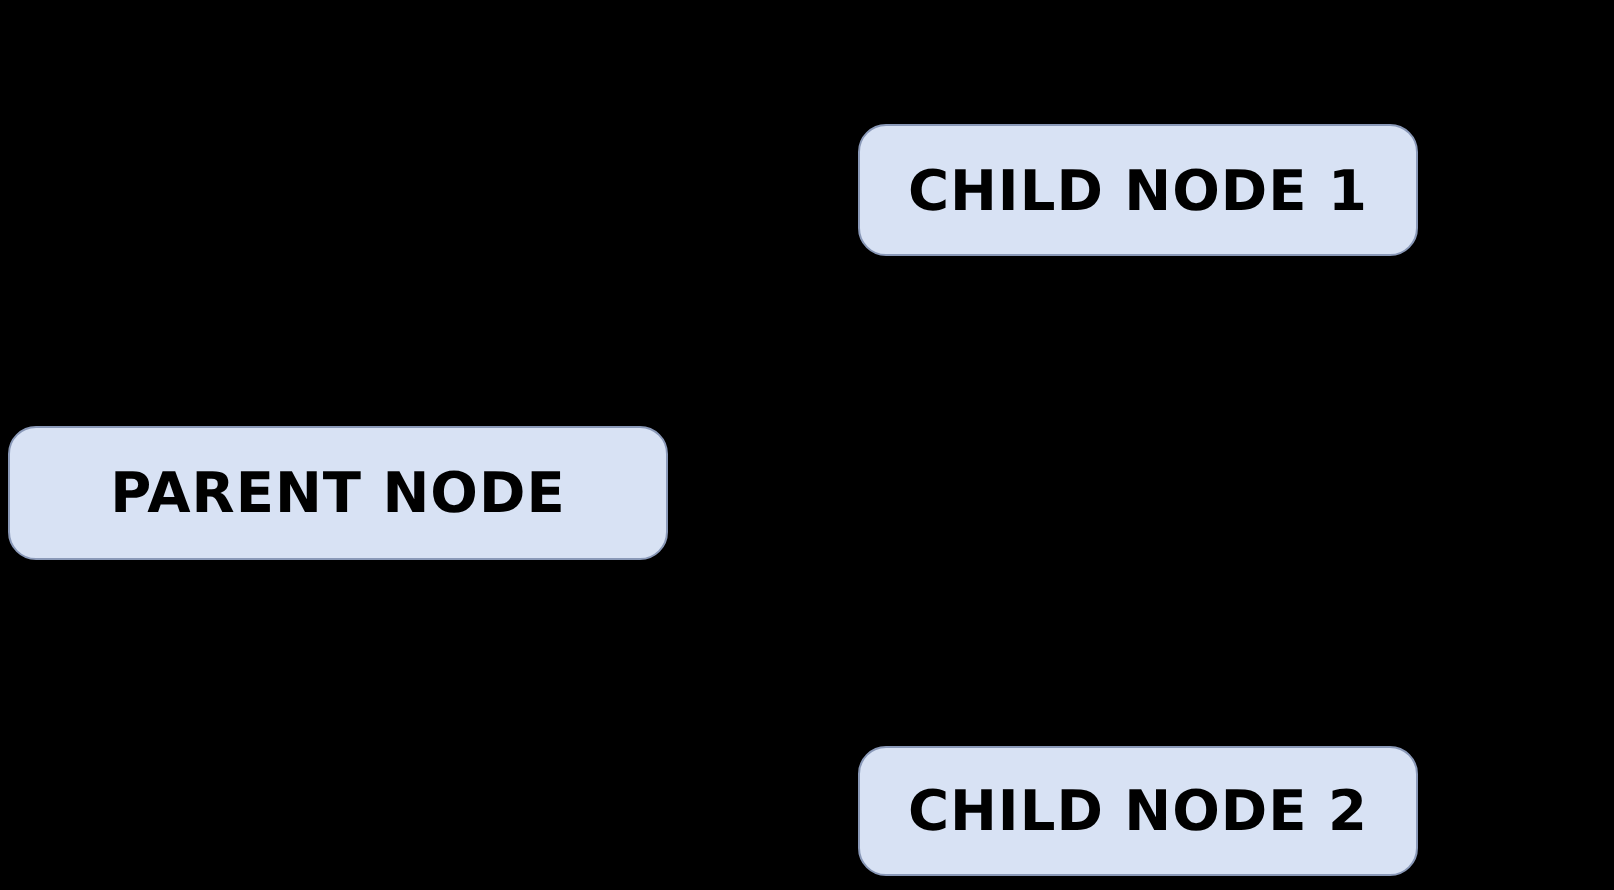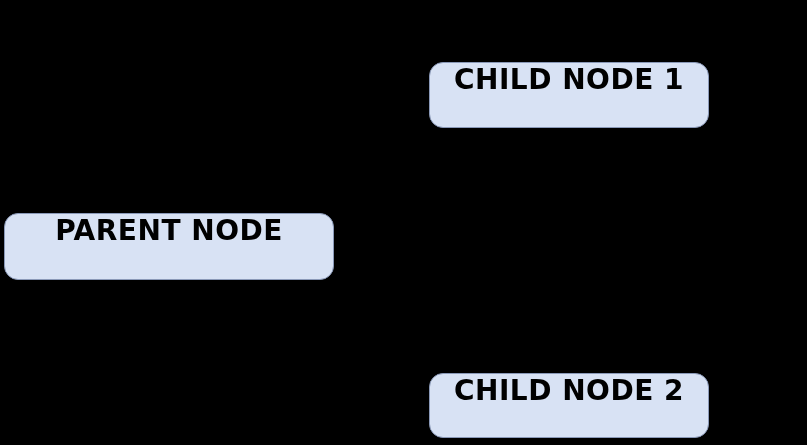--- a/index.html
+++ b/index.html
@@ -17,21 +17,21 @@
     height: 445px;
     background: var(--canvas-bg, #000000);
   }
   .node {
     position: absolute;
     box-sizing: border-box;
     background: var(--node-fill, #d8e2f4);
     border: 1.5px solid var(--node-border, #8a99b8);
     border-radius: 14px;
     display: flex;
-    align-items: flex-start;
+    align-items: center;
     justify-content: center;
   }
   .node-label {
     font-weight: bold;
     font-size: 28px;
     letter-spacing: 0.5px;
     color: var(--node-text, #000000);
     white-space: nowrap;
     user-select: none;
   }

